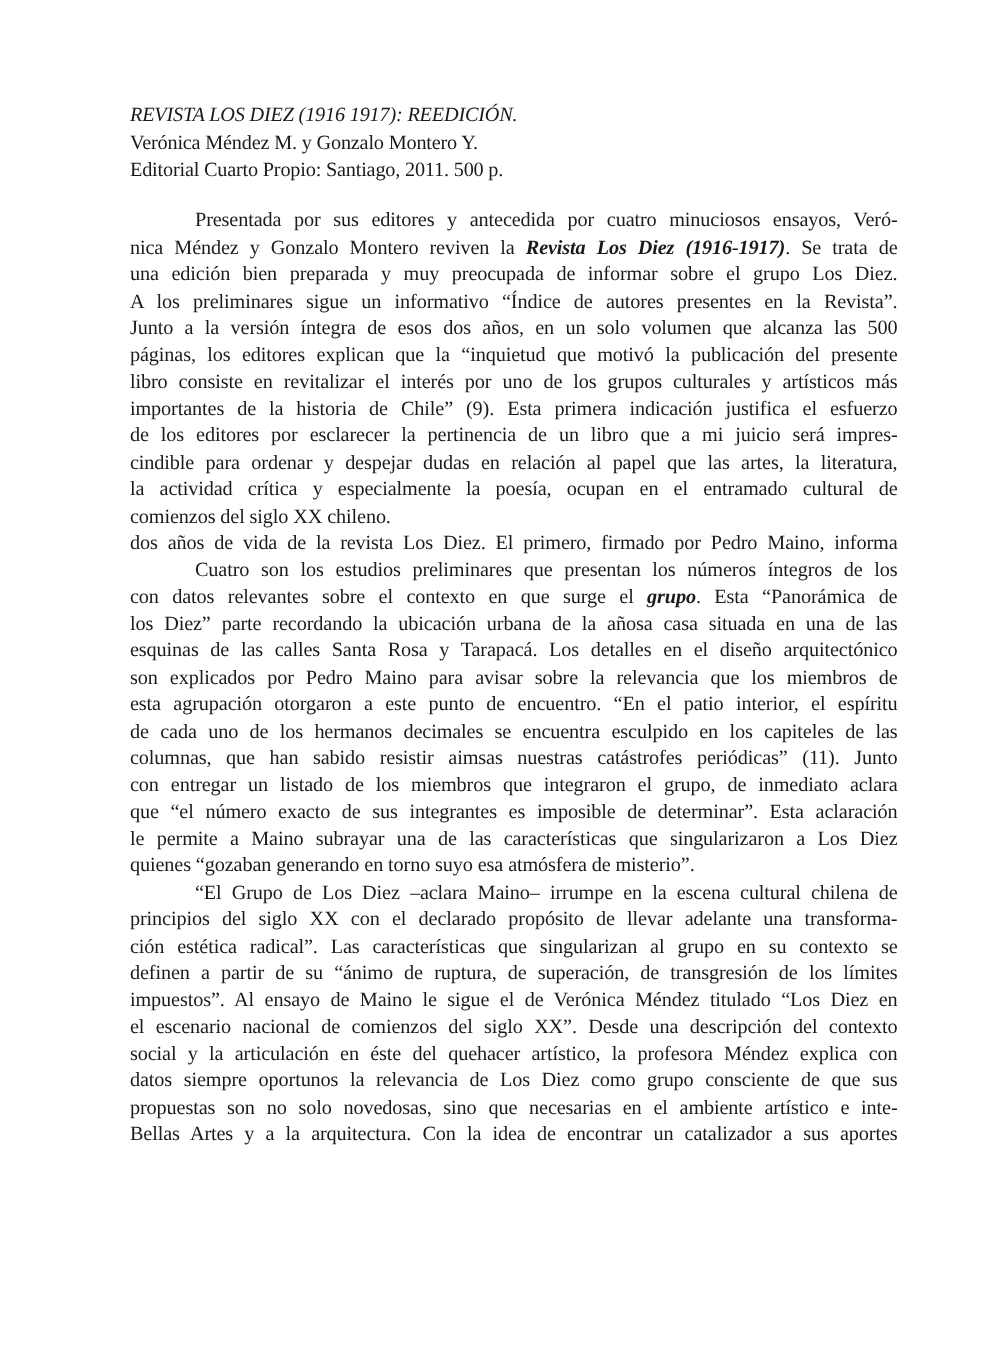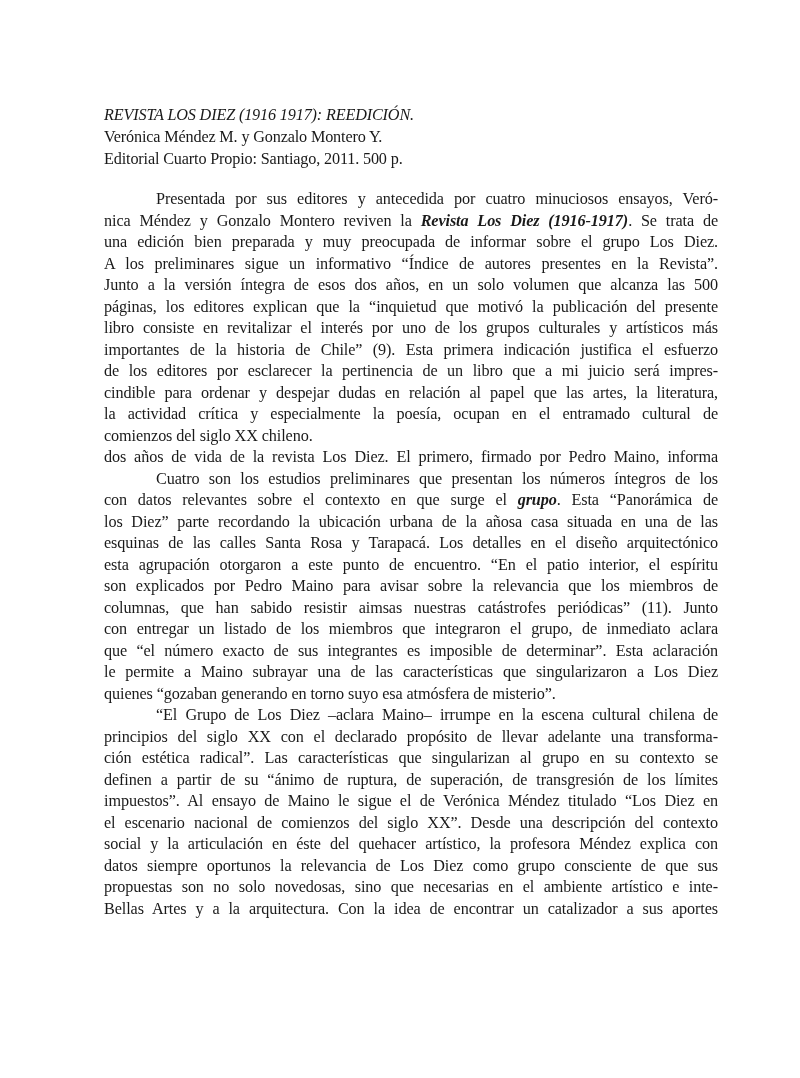--- a/index.html
+++ b/index.html
@@ -1,20 +1,20 @@
 <!DOCTYPE html>
 <html><head>
 <meta charset="utf-8">
 <style>
   html, body { margin: 0; padding: 0; background: #ffffff; }
   body { width: 800px; height: 1078px; position: relative; overflow: hidden; }
   .page {
     position: absolute;
     left: 104px;
-    top: 104px;
+    top: 81px;
     width: 614px;
     font-family: "Liberation Serif", serif;
     color: #1a1a1a;
     font-size: 16.2px;
   }
   .header-line {
     line-height: 22px;
     white-space: nowrap;
     letter-spacing: -0.15px;
   }
@@ -57,22 +57,23 @@
         <span class="line">cindible para ordenar y despejar dudas en relación al papel que las artes, la literatura,</span>
         <span class="line">la actividad crítica y especialmente la poesía, ocupan en el entramado cultural de</span>
         <span class="line last">comienzos del siglo XX chileno.</span>
       </div>
       <div>
         <span class="line">dos años de vida de la revista Los Diez. El primero, firmado por Pedro Maino, informa</span>
         <span class="line indent">Cuatro son los estudios preliminares que presentan los números íntegros de los</span>
         <span class="line">con datos relevantes sobre el contexto en que surge el <span class="it">grupo</span>. Esta “Panorámica de</span>
         <span class="line">los Diez” parte recordando la ubicación urbana de la añosa casa situada en una de las</span>
         <span class="line">esquinas de las calles Santa Rosa y Tarapacá. Los detalles en el diseño arquitectónico</span>
+        <span class="line">son explicados por Pedro Maino para avisar sobre la relevancia que los miembros de</span>
         <span class="line">esta agrupación otorgaron a este punto de encuentro. “En el patio interior, el espíritu</span>
-        <span class="line">son explicados por Pedro Maino para avisar sobre la relevancia que los miembros de</span>
+        <span class="line">de cada uno de los hermanos decimales se encuentra esculpido en los capiteles de las</span>
         <span class="line">columnas, que han sabido resistir aimsas nuestras catástrofes periódicas” (11). Junto</span>
         <span class="line">con entregar un listado de los miembros que integraron el grupo, de inmediato aclara</span>
         <span class="line">que “el número exacto de sus integrantes es imposible de determinar”. Esta aclaración</span>
         <span class="line">le permite a Maino subrayar una de las características que singularizaron a Los Diez</span>
         <span class="line last">quienes “gozaban generando en torno suyo esa atmósfera de misterio”.</span>
       </div>
       <div>
         <span class="line indent">“El Grupo de Los Diez –aclara Maino– irrumpe en la escena cultural chilena de</span>
         <span class="line">principios del siglo XX con el declarado propósito de llevar adelante una transforma-</span>
         <span class="line">ción estética radical”. Las características que singularizan al grupo en su contexto se</span>

